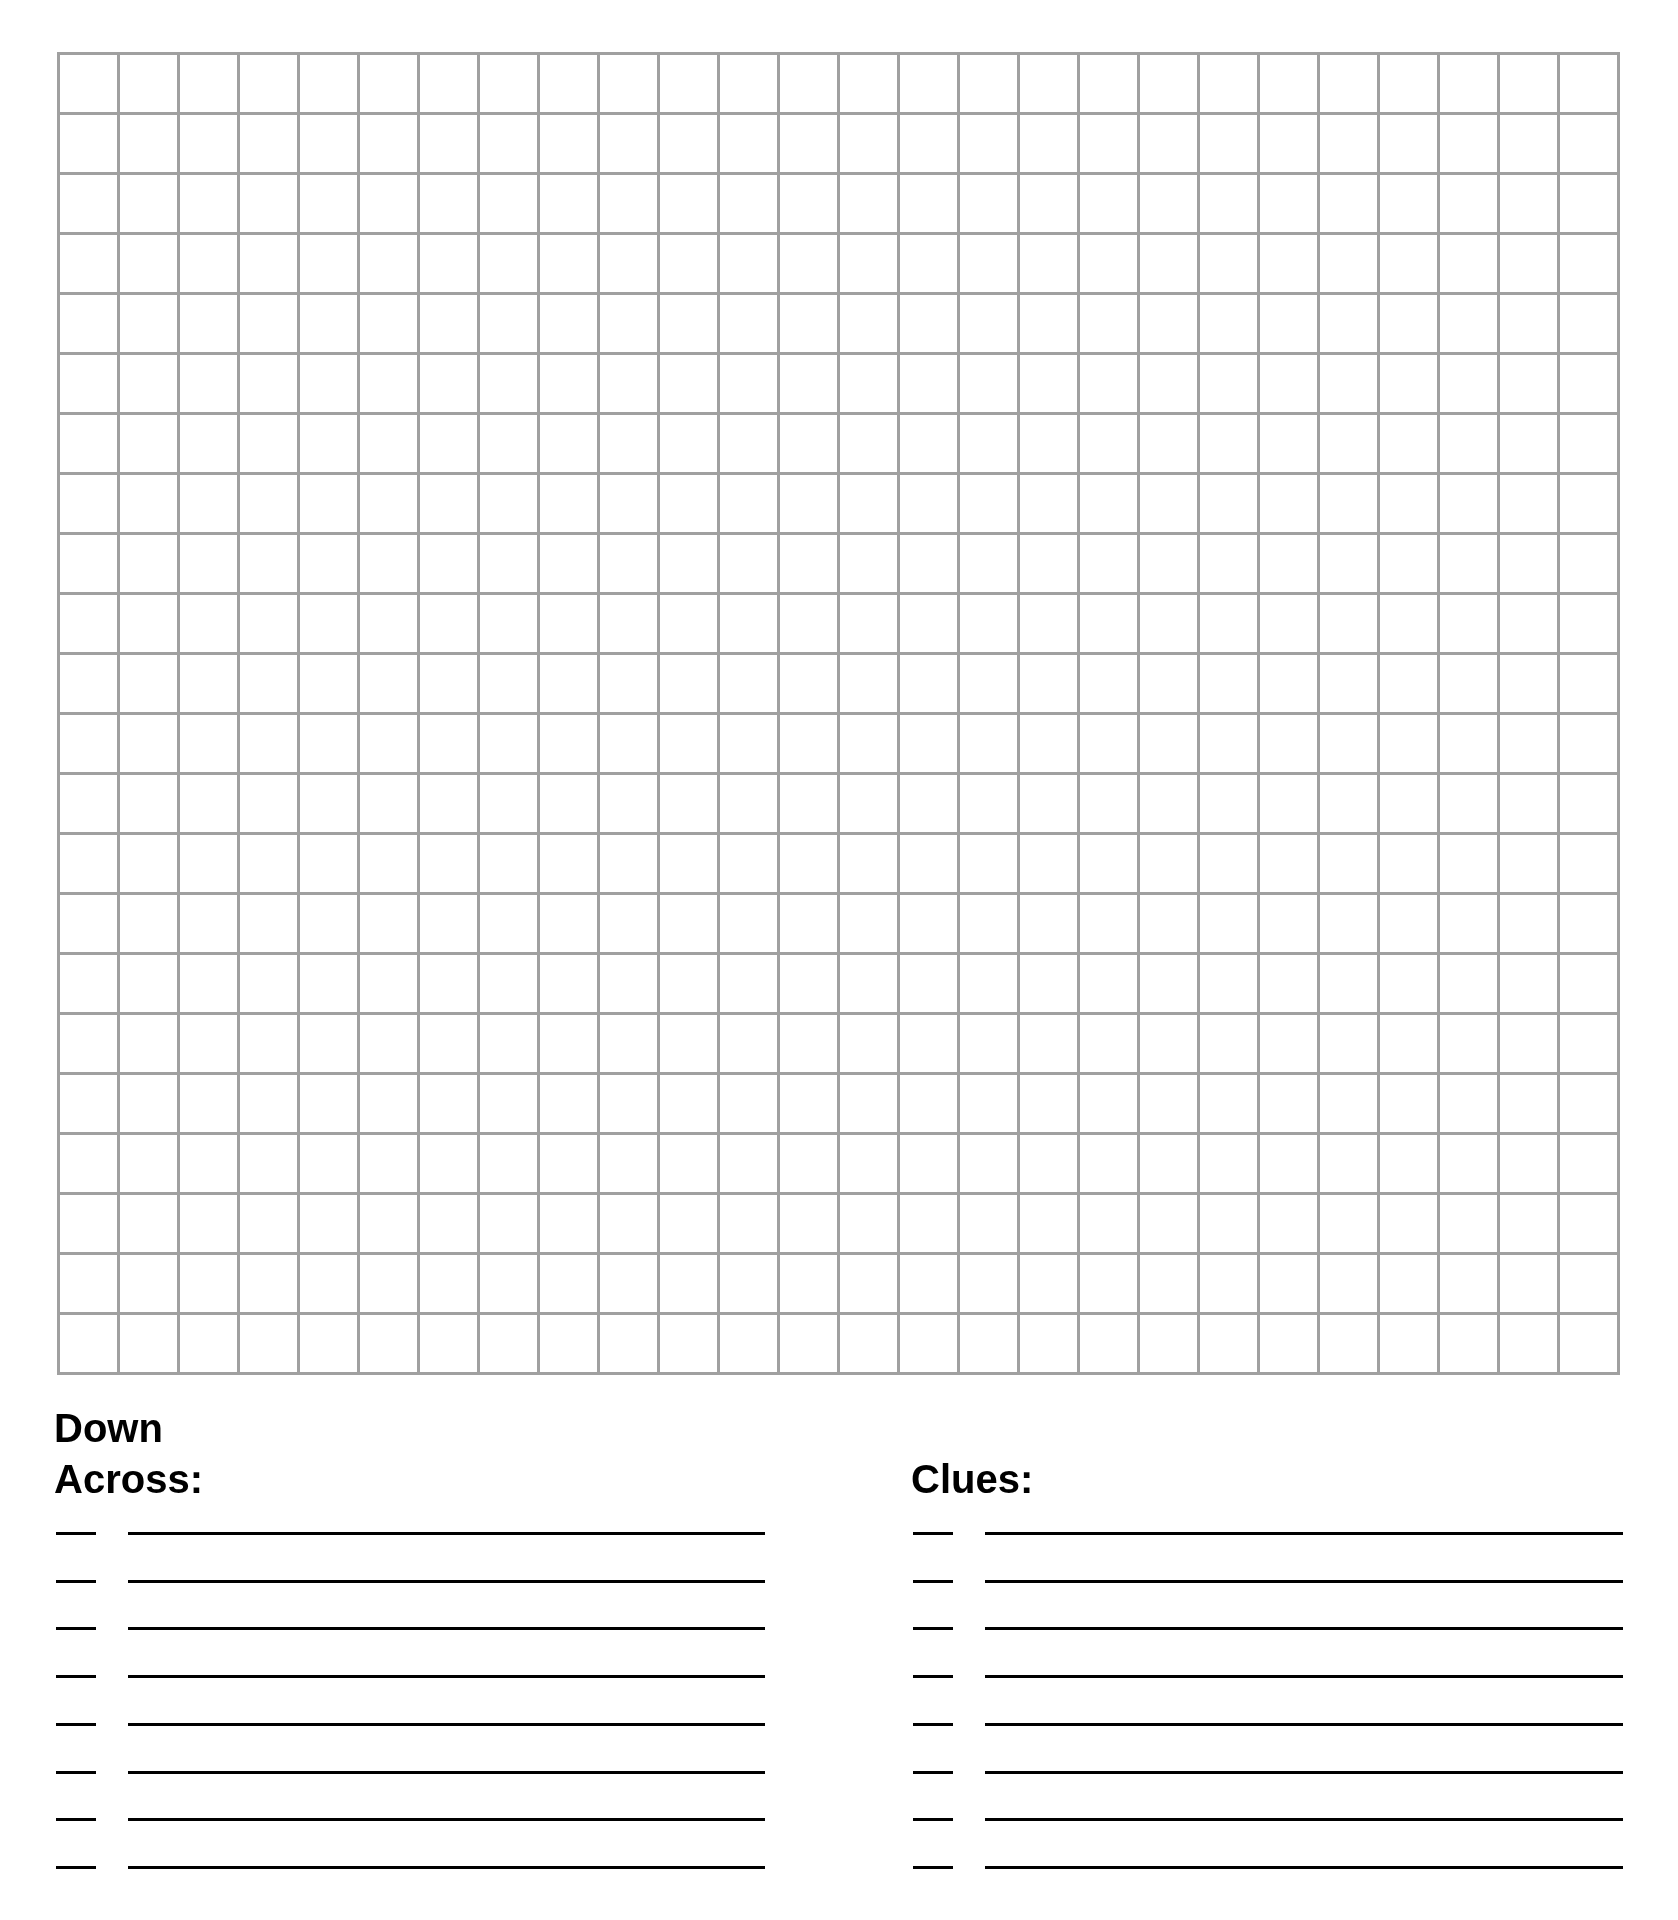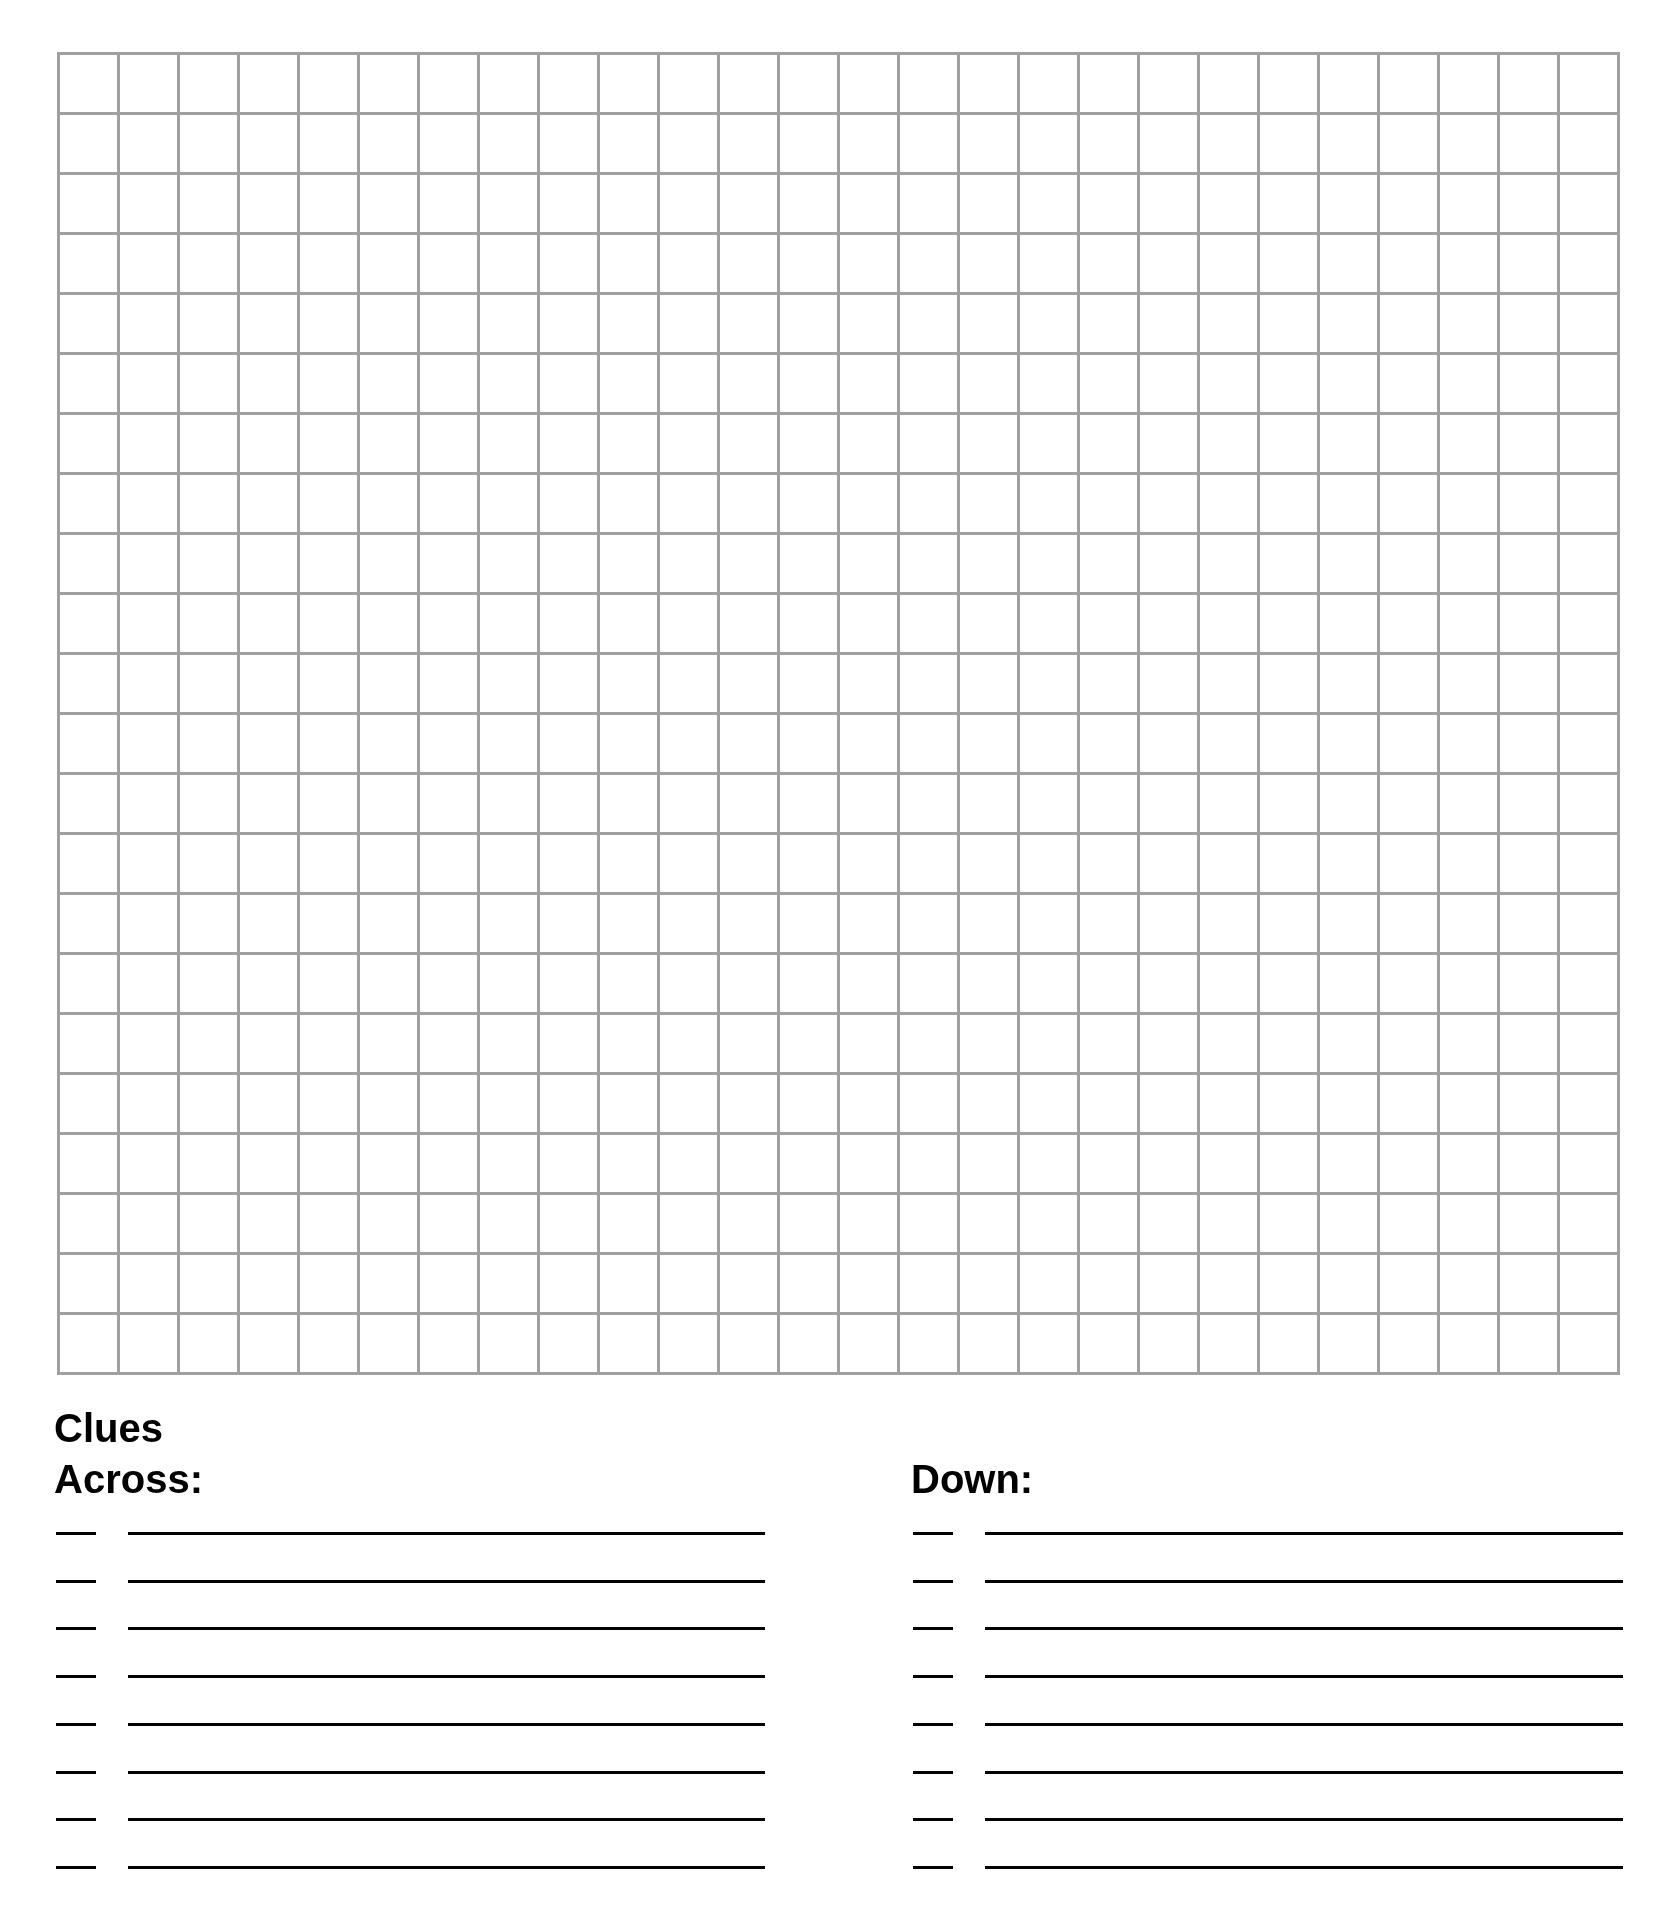--- a/index.html
+++ b/index.html
@@ -632,25 +632,25 @@
       <div class="cell" style="background: rgb(255, 255, 255);"></div>
       <div class="cell" style="background: rgb(255, 255, 255);"></div>
       <div class="cell" style="background: rgb(255, 255, 255);"></div>
       <div class="cell" style="background: rgb(255, 255, 255);"></div>
       <div class="cell" style="background: rgb(255, 255, 255);"></div>
       <div class="cell" style="background: rgb(255, 255, 255);"></div>
       <div class="cell" style="background: rgb(255, 255, 255);"></div>
       <div class="cell" style="background: rgb(255, 255, 255);"></div>
     </div>
 
-  <div class="heading clues-title">Clues</div>
+  <div class="heading clues-title">Down</div>
 
   <div class="heading across-label">Across:</div>
 
-  <div class="heading down-label">Down:</div>
+  <div class="heading down-label">Clues:</div>
 
   <div id="across-rows">
       <div class="clue-row across-col" style="left: 56px; top: 1532px;">
         <div class="dash"></div>
         <div class="blank-line"></div>
       </div>
       <div class="clue-row across-col" style="left: 56px; top: 1580px;">
         <div class="dash"></div>
         <div class="blank-line"></div>
       </div>

